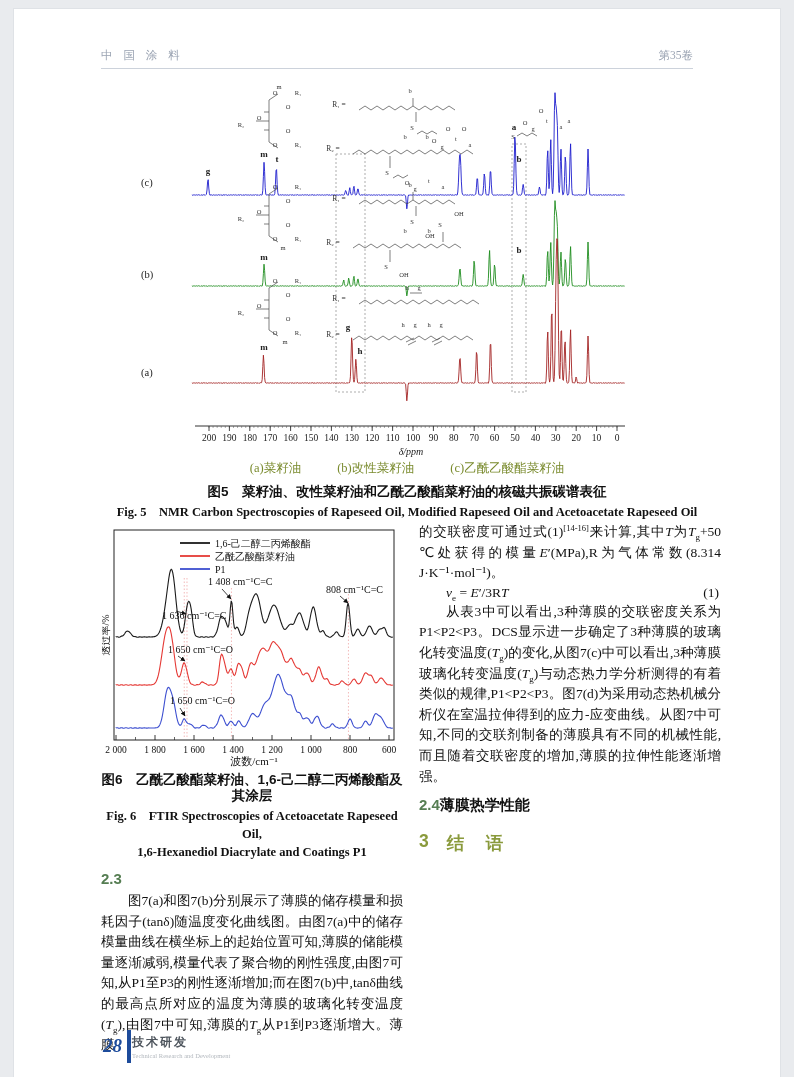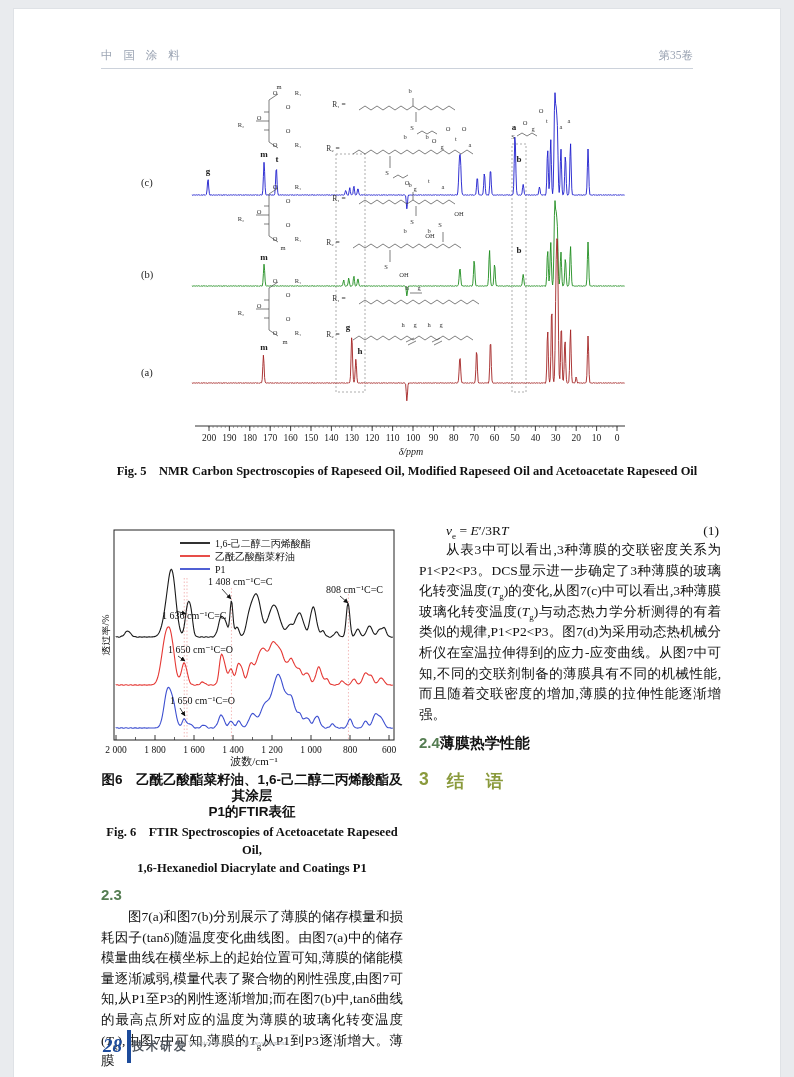--- a/index.html
+++ b/index.html
@@ -29,21 +29,21 @@
               font-weight:bold;font-size:15px;}
   .subheading .num{color:#557d52;}
   .sec3{display:flex;gap:18px;margin:16px 0 8px;font-family:"Liberation Sans","DejaVu Sans",sans-serif;
         font-weight:bold;font-size:17.5px;color:#8a9a3c;}
   .sec3 .ttl{letter-spacing:2px;}
   .eq{display:flex;justify-content:space-between;align-items:baseline;font-size:13.5px;padding:1px 2px 1px 2em;gap:40px;}
   .eq i{font-family:"Liberation Serif",serif;}
   .footer{position:absolute;left:88px;top:1022px;display:flex;align-items:center;gap:1px;}
   .footer .pg{font-style:italic;font-weight:bold;font-size:19px;color:#1d4b9b;padding:0 4px 2px 2px;}
   .footer .bar{width:4px;height:33px;background:#1d4b9b;}
-  .footer .labels{display:flex;justify-content:center;}
+  .footer .labels{display:flex;flex-direction:column;justify-content:center;}
   .footer .zh{font-family:"Liberation Sans","DejaVu Sans",sans-serif;font-weight:bold;font-size:12px;
               color:#4f565e;letter-spacing:2px;}
   .footer .en{font-size:6.5px;color:#b3b8be;margin-top:1px;}
   i{font-style:italic;}
 </style>
 </head>
 <body>
 
 <div class="page">
 
@@ -321,20 +321,26 @@
         <text x="178" y="264" text-anchor="middle" font-size="6.5" fill="#333">m</text>
         <text x="232" y="221" text-anchor="middle" font-size="7.5" fill="#333">R₁ =</text>
         <text x="300" y="210" text-anchor="middle" font-size="6.5" fill="#333">h</text>
         <text x="312" y="210" text-anchor="middle" font-size="6.5" fill="#333">g</text>
         <text x="226" y="257" text-anchor="middle" font-size="7.5" fill="#333">R₂ =</text>
         <text x="296" y="247" text-anchor="middle" font-size="6.5" fill="#333">h</text>
         <text x="308" y="247" text-anchor="middle" font-size="6.5" fill="#333">g</text>
         <text x="322" y="247" text-anchor="middle" font-size="6.5" fill="#333">h</text>
         <text x="334" y="247" text-anchor="middle" font-size="6.5" fill="#333">g</text>
       </svg>
+    <div class="fig5-legend">
+      <span>(a)菜籽油</span>
+      <span>(b)改性菜籽油</span>
+      <span>(c)乙酰乙酸酯菜籽油</span>
+    </div>
+    <div class="cap-zh">图5　菜籽油、改性菜籽油和乙酰乙酸酯菜籽油的核磁共振碳谱表征</div>
     <div class="cap-en">Fig. 5　NMR Carbon Spectroscopies of Rapeseed Oil, Modified Rapeseed Oil and Acetoacetate Rapeseed Oil</div>
   </figure>
 
   <div class="columns">
 
     <div class="col">
       <figure class="c6" style="margin:0">
         <svg id="ftir-svg" viewBox="0 0 300 248">
           <defs>
             <marker id="arr" markerWidth="7" markerHeight="7" refX="5.5" refY="3" orient="auto">
@@ -385,32 +391,32 @@
             <text x="60" y="97" font-size="10" fill="#111">1 636 cm⁻¹C=C</text>
             <line x1="74" y1="89" x2="84" y2="92" stroke="#111" stroke-width="0.8" marker-end="url(#arr)"></line>
             <text x="224" y="71" font-size="10" fill="#111">808 cm⁻¹C=C</text>
             <line x1="238" y1="74" x2="246" y2="81" stroke="#111" stroke-width="0.8" marker-end="url(#arr)"></line>
             <text x="66" y="131" font-size="10" fill="#111">1 650 cm⁻¹C=O</text>
             <line x1="76" y1="134" x2="83" y2="139" stroke="#111" stroke-width="0.8" marker-end="url(#arr)"></line>
             <text x="68" y="182" font-size="10" fill="#111">1 650 cm⁻¹C=O</text>
             <line x1="78" y1="186" x2="83" y2="194" stroke="#111" stroke-width="0.8" marker-end="url(#arr)"></line>
           </svg>
         <div class="cap-zh">图6　乙酰乙酸酯菜籽油、1,6-己二醇二丙烯酸酯及其涂层</div>
-        <div class="cap-zh" style="margin-top:0">P1的FTIR表征</div>
         <div class="cap-en">Fig. 6　FTIR Spectroscopies of Acetoacetate Rapeseed Oil,</div>
         <div class="cap-en" style="margin-top:0">1,6-Hexanediol Diacrylate and Coatings P1</div>
       </figure>
 
       <div class="subheading">
         <span class="num">2.3</span>
       </div>
       <p class="body indent"><span>图7(a)和图7(b)分别展示了薄膜的储存模量和损耗因子(tanδ)随温度变化曲线图。由图7(a)中的储存模量曲线在横坐标上的起始位置可知,薄膜的储能模量逐渐减弱,模量代表了聚合物的刚性强度,由图7可知,从P1至P3的刚性逐渐增加;而在图7(b)中,tanδ曲线的最高点所对应的温度为薄膜的玻璃化转变温度(</span><i>T</i><sub>g</sub><span>),由图7中可知,薄膜的</span><i>T</i><sub>g</sub><span>从P1到P3逐渐增大。薄膜</span></p>
     </div>
 
     <div class="col">
+      <p class="body"><span>的交联密度可通过式(1)</span><span class="sup">[14-16]</span><span>来计算,其中</span><i>T</i><span>为</span><i>T</i><sub>g</sub><span>+50 ℃处获得的模量</span><i>E</i><span>′</span><span>(MPa),R为气体常数(8.314 J·K⁻¹·mol⁻¹)。</span></p>
 
       <div class="eq">
         <span><i>v</i><sub>e</sub><span> = </span><i>E</i><span>′/3R</span><i>T</i></span>
         <span>(1)</span>
       </div>
 
       <p class="body indent"><span>从表3中可以看出,3种薄膜的交联密度关系为P1&lt;P2&lt;P3。DCS显示进一步确定了3种薄膜的玻璃化转变温度(</span><i>T</i><sub>g</sub><span>)的变化,从图7(c)中可以看出,3种薄膜玻璃化转变温度(</span><i>T</i><sub>g</sub><span>)与动态热力学分析测得的有着类似的规律,P1&lt;P2&lt;P3。图7(d)为采用动态热机械分析仪在室温拉伸得到的应力-应变曲线。从图7中可知,不同的交联剂制备的薄膜具有不同的机械性能,而且随着交联密度的增加,薄膜的拉伸性能逐渐增强。</span></p>
 
       <div class="subheading">
         <span class="num">2.4</span>

